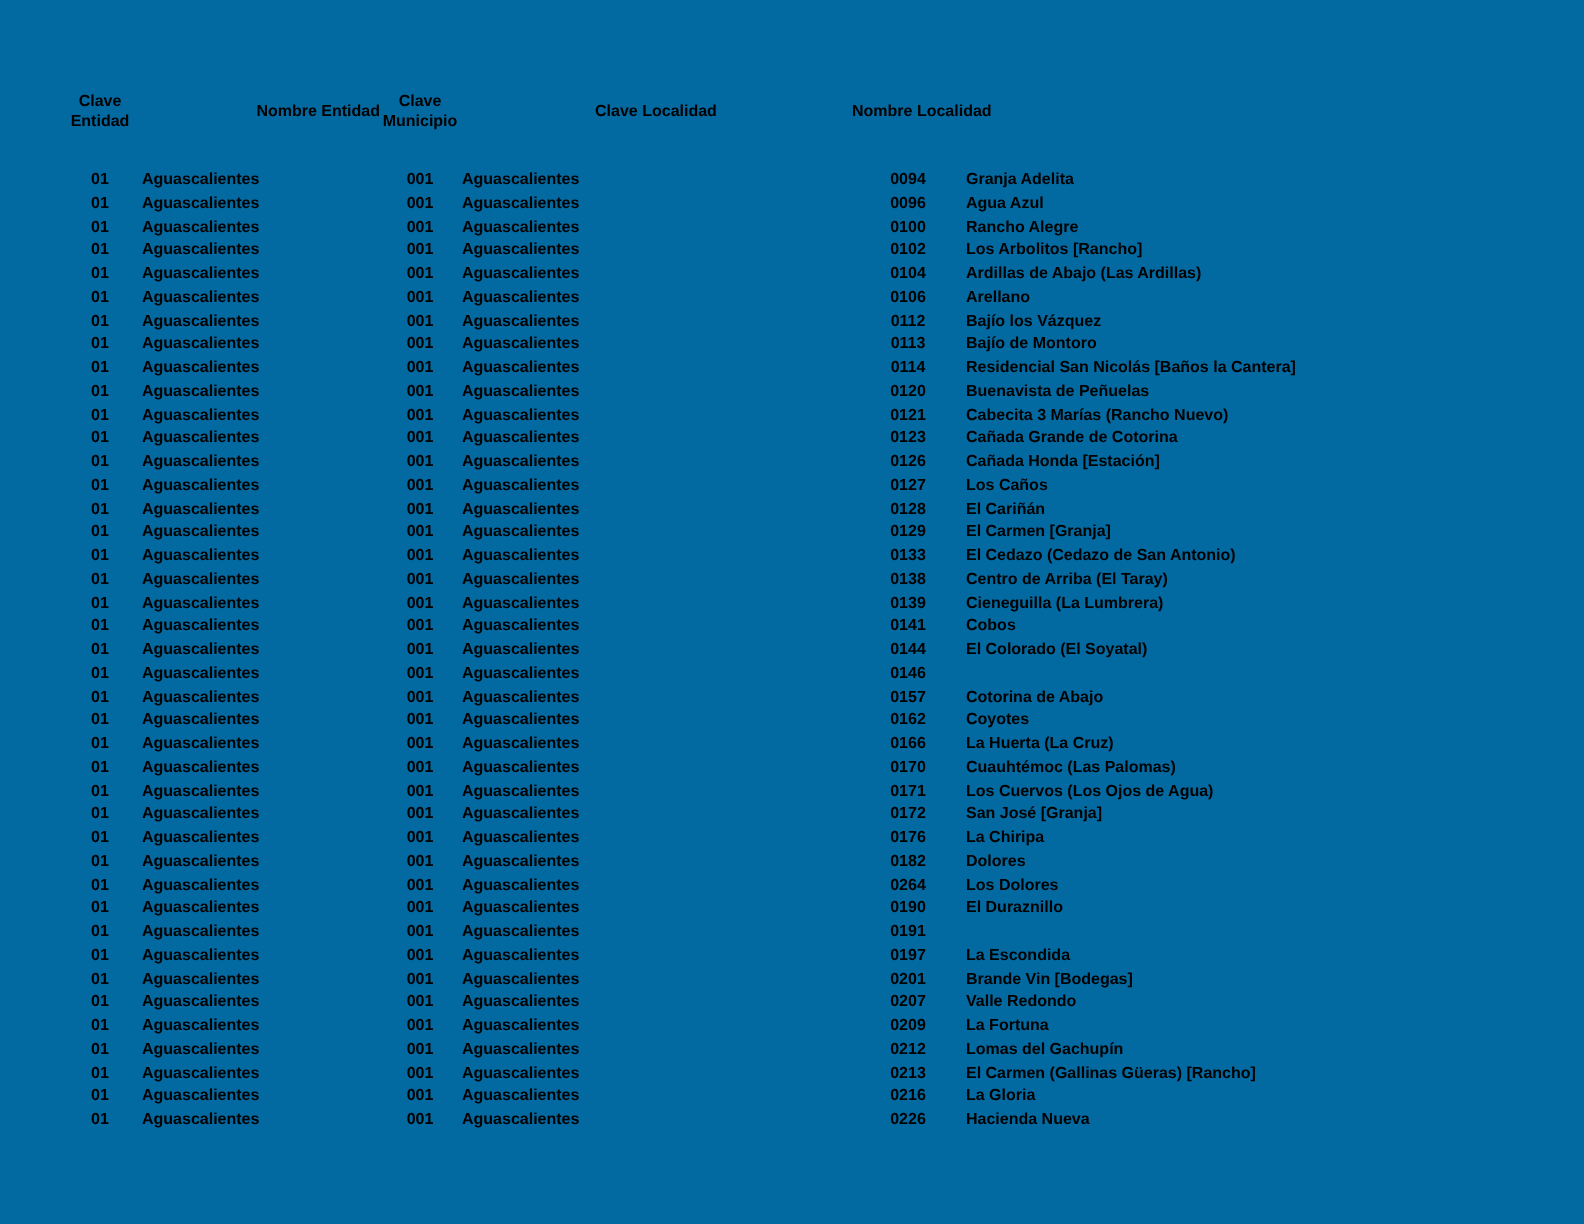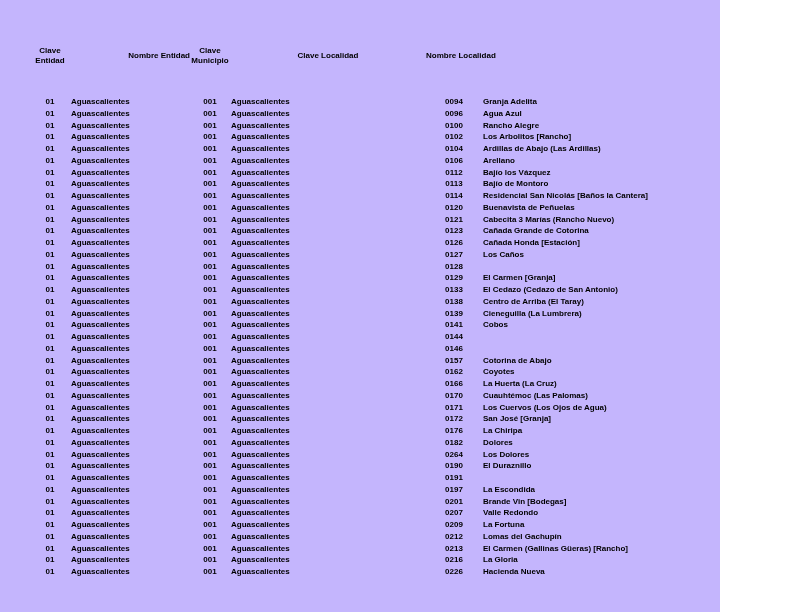--- a/index.html
+++ b/index.html
@@ -2,23 +2,23 @@
 <html><head>
 <meta charset="utf-8">
 <style>
   html, body {
     margin: 0;
     padding: 0;
     background: #ffffff;
   }
   .sheet {
     position: relative;
-    width: 720px;
+    width: 792px;
     height: 612px;
-    background: #c4b5fd;
+    background: #0369a1;
     overflow: hidden;
     font-family: "Liberation Sans", sans-serif;
     color: #000000;
   }
   .table {
     position: absolute;
     top: 44px;
     left: 0;
     width: 792px;
   }
@@ -44,21 +44,21 @@
     text-align: center;
     line-height: 10px;
     white-space: normal;
     overflow: visible;
   }
   .header-row .nombre {
     text-align: right;
     line-height: 24px;
   }
   .body {
-    margin-top: 28px;
+    margin-top: 16px;
   }
   .row {
     height: 11.75px;
     line-height: 11.75px;
   }
   .row .clave {
     text-align: center;
   }
   .row .nombre {
     text-align: left;
@@ -191,20 +191,21 @@
     <div class="cell nombre">Aguascalientes</div>
     <div class="cell clave">0127</div>
     <div class="cell nombre">Los Caños</div>
   </div>
         <div class="grid-row row">
     <div class="cell clave">01</div>
     <div class="cell nombre">Aguascalientes</div>
     <div class="cell clave">001</div>
     <div class="cell nombre">Aguascalientes</div>
     <div class="cell clave">0128</div>
+    <div class="cell nombre">El Cariñán</div>
   </div>
         <div class="grid-row row">
     <div class="cell clave">01</div>
     <div class="cell nombre">Aguascalientes</div>
     <div class="cell clave">001</div>
     <div class="cell nombre">Aguascalientes</div>
     <div class="cell clave">0129</div>
     <div class="cell nombre">El Carmen [Granja]</div>
   </div>
         <div class="grid-row row">
@@ -238,20 +239,21 @@
     <div class="cell nombre">Aguascalientes</div>
     <div class="cell clave">0141</div>
     <div class="cell nombre">Cobos</div>
   </div>
         <div class="grid-row row">
     <div class="cell clave">01</div>
     <div class="cell nombre">Aguascalientes</div>
     <div class="cell clave">001</div>
     <div class="cell nombre">Aguascalientes</div>
     <div class="cell clave">0144</div>
+    <div class="cell nombre">El Colorado (El Soyatal)</div>
   </div>
         <div class="grid-row row">
     <div class="cell clave">01</div>
     <div class="cell nombre">Aguascalientes</div>
     <div class="cell clave">001</div>
     <div class="cell nombre">Aguascalientes</div>
     <div class="cell clave">0146</div>
   </div>
         <div class="grid-row row">
     <div class="cell clave">01</div>

